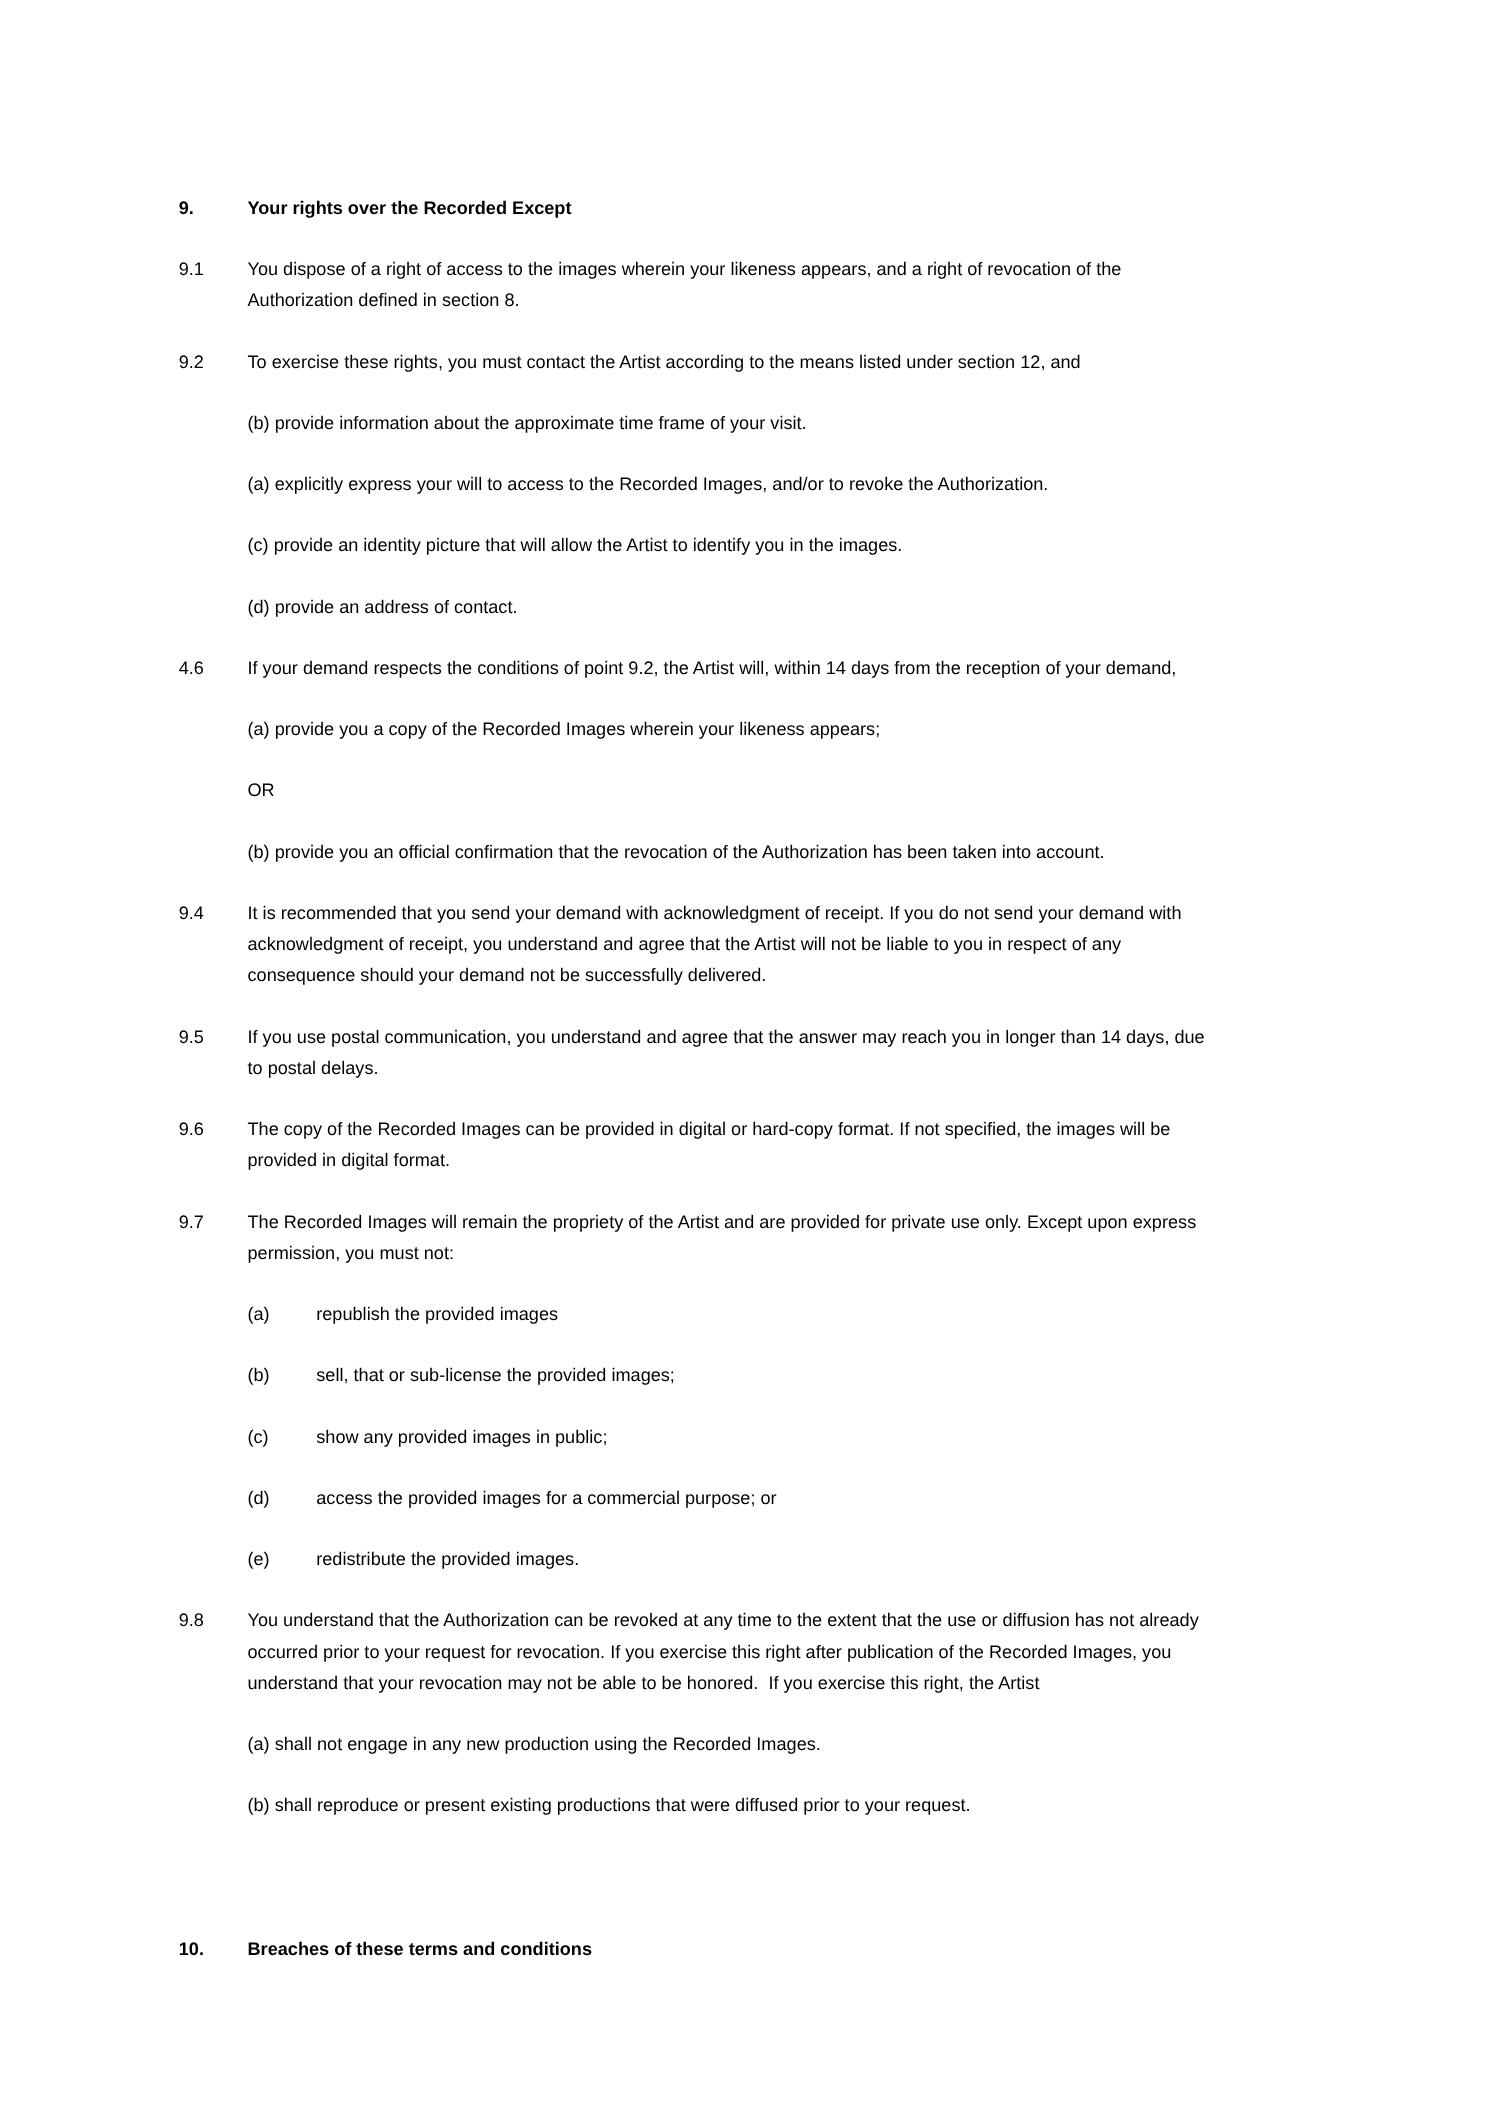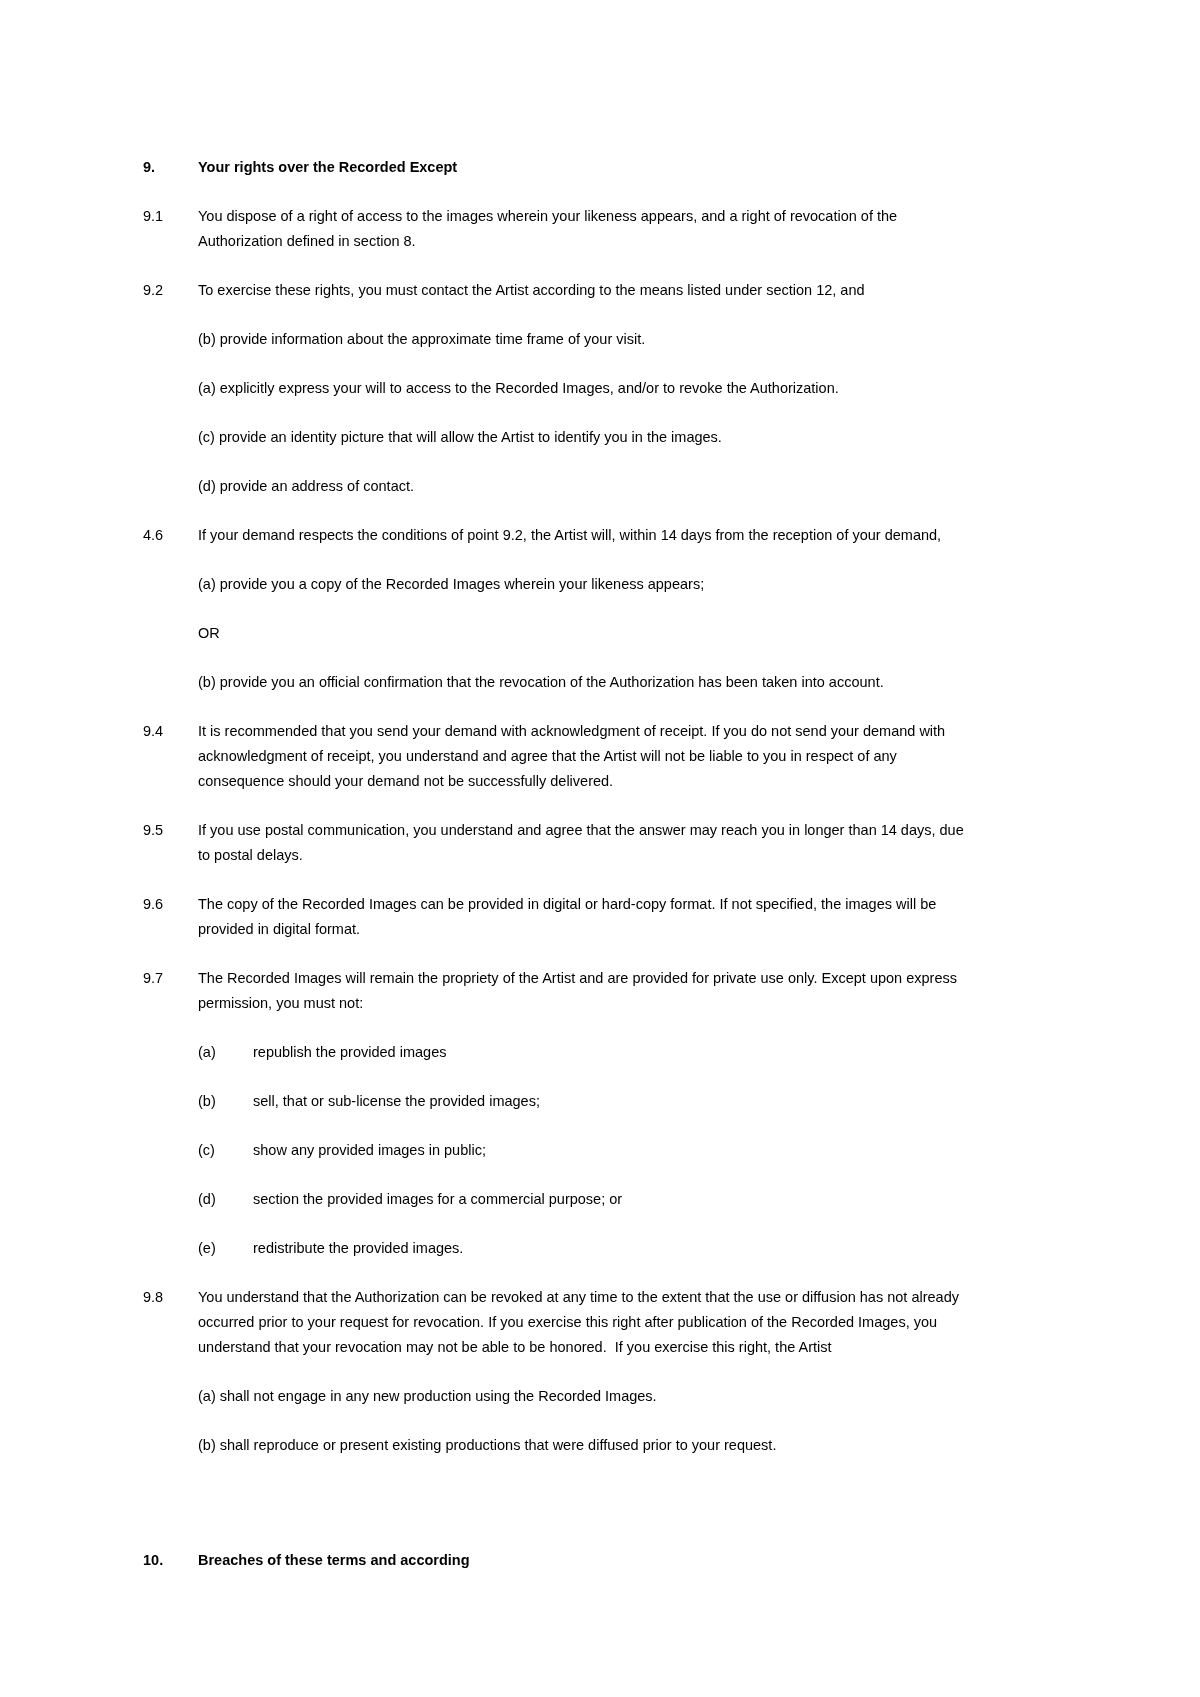--- a/index.html
+++ b/index.html
@@ -157,31 +157,31 @@
       <div class="tabitem">
         <div class="marker">(b)</div>
         <div class="text">sell, that or sub-license the provided images;</div>
       </div>
       <div class="tabitem">
         <div class="marker">(c)</div>
         <div class="text">show any provided images in public;</div>
       </div>
       <div class="tabitem">
         <div class="marker">(d)</div>
-        <div class="text">section the provided images for a commercial purpose; or</div>
+        <div class="text">access the provided images for a commercial purpose; or</div>
       </div>
       <div class="tabitem">
         <div class="marker">(e)</div>
         <div class="text">redistribute the provided images.</div>
       </div>
       <div class="clause">
         <div class="clause-num">9.8</div>
         <div class="clause-body">You understand that the Authorization can be revoked at any time to the extent that the use or diffusion has not already occurred prior to your request for revocation. If you exercise this right after publication of the Recorded Images, you understand that your revocation may not be able to be honored.  If you exercise this right, the Artist</div>
       </div>
       <div class="subitem">(a) shall not engage in any new production using the Recorded Images.</div>
       <div class="subitem">(b) shall reproduce or present existing productions that were diffused prior to your request.</div>
       <div class="gap-before-heading"></div>
       <div class="heading">
         <div class="clause-num">10.</div>
-        <div class="clause-body">Breaches of these terms and according</div>
+        <div class="clause-body">Breaches of these terms and conditions</div>
       </div>
     </div>
 </div>
 
 </body></html>

